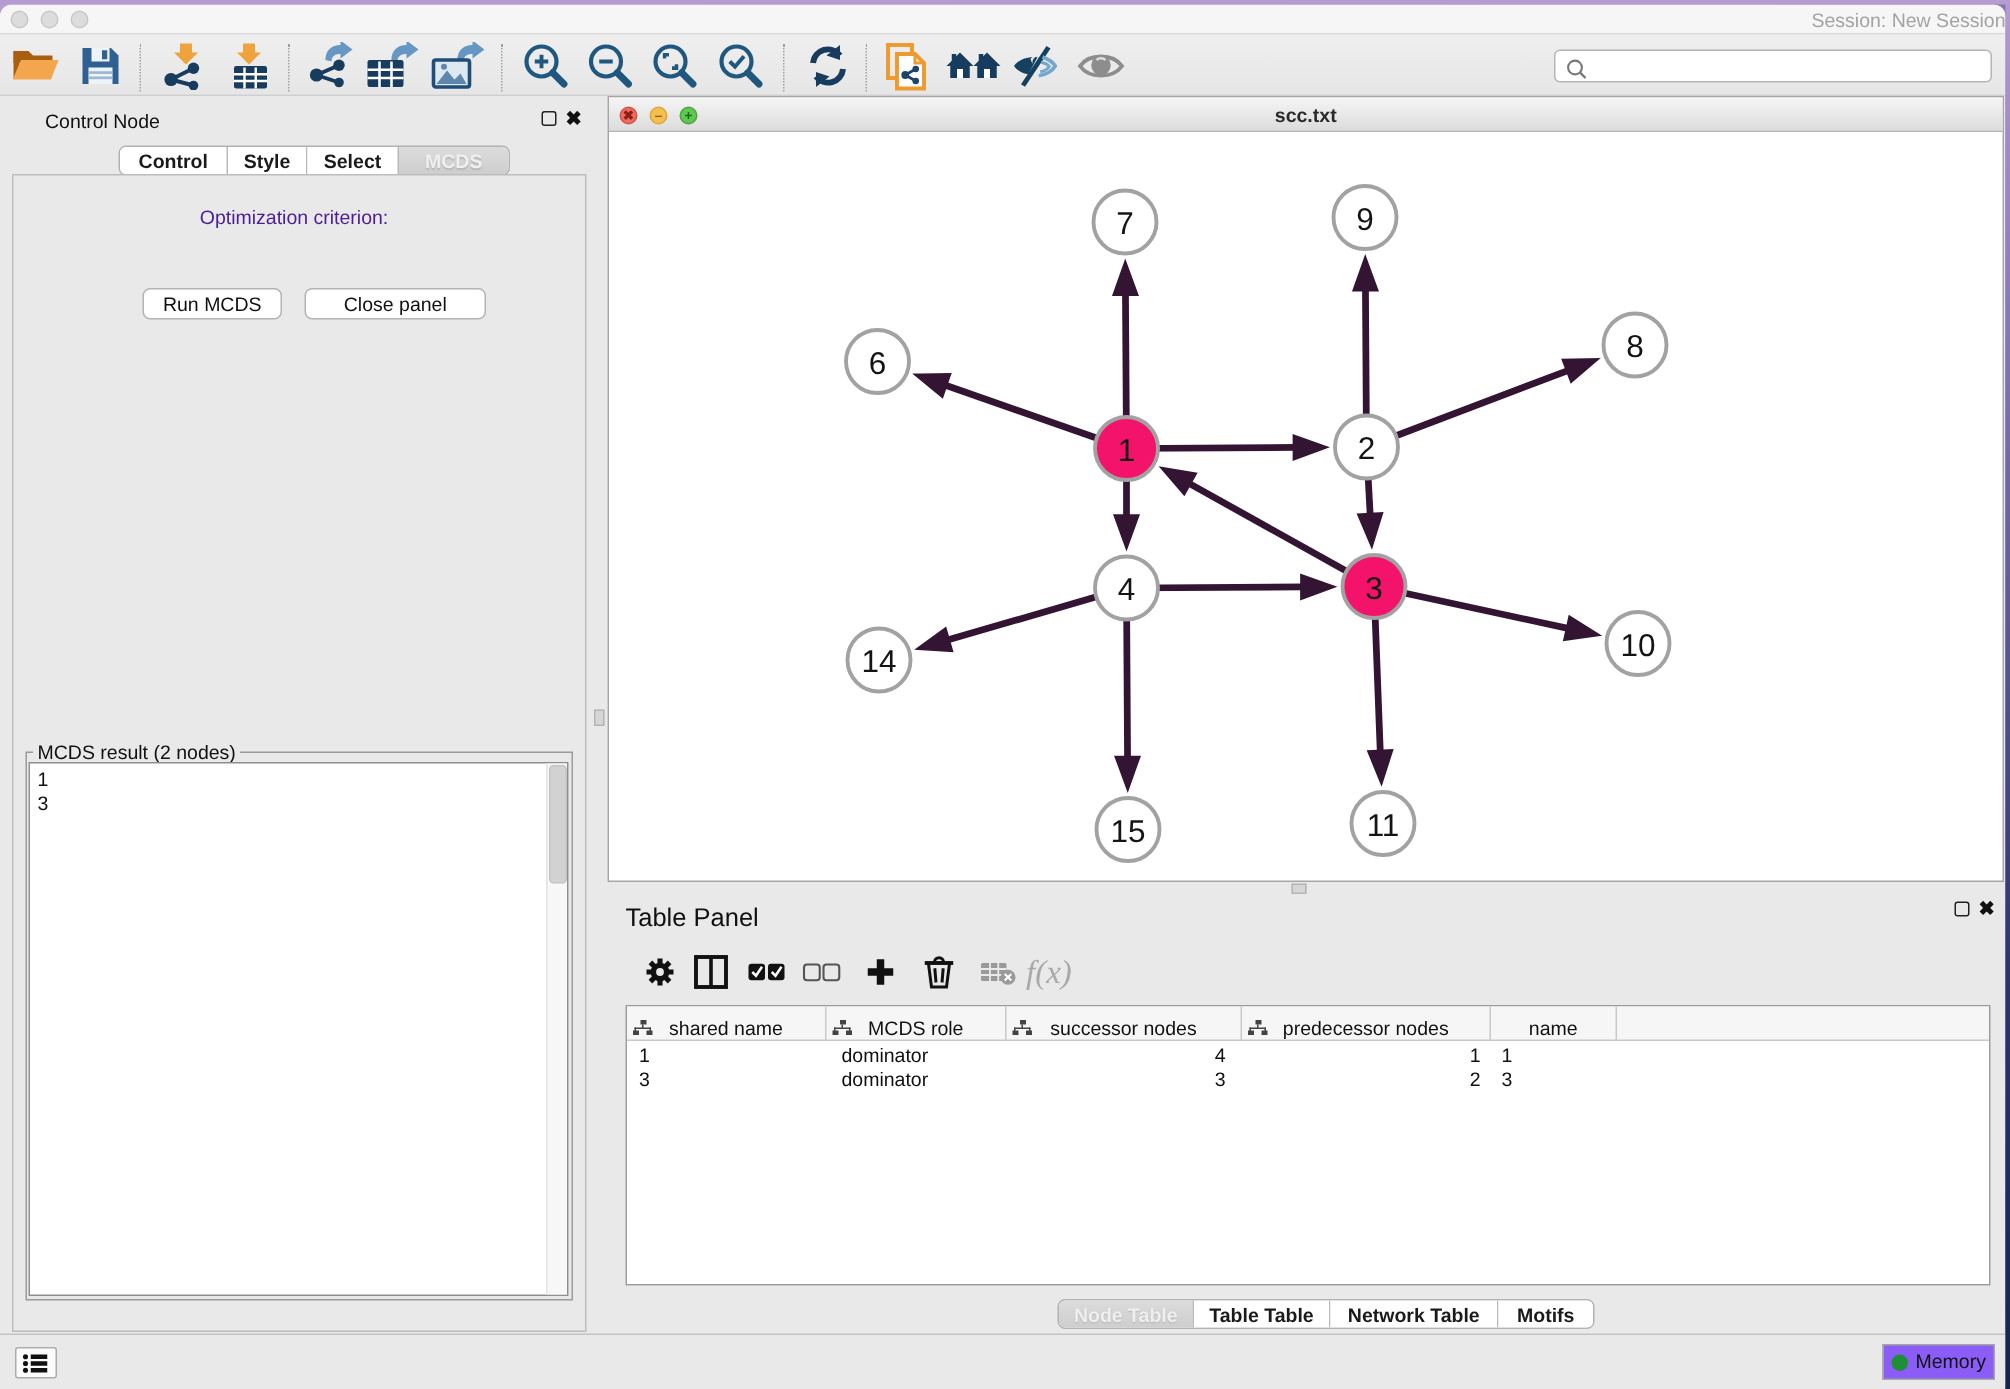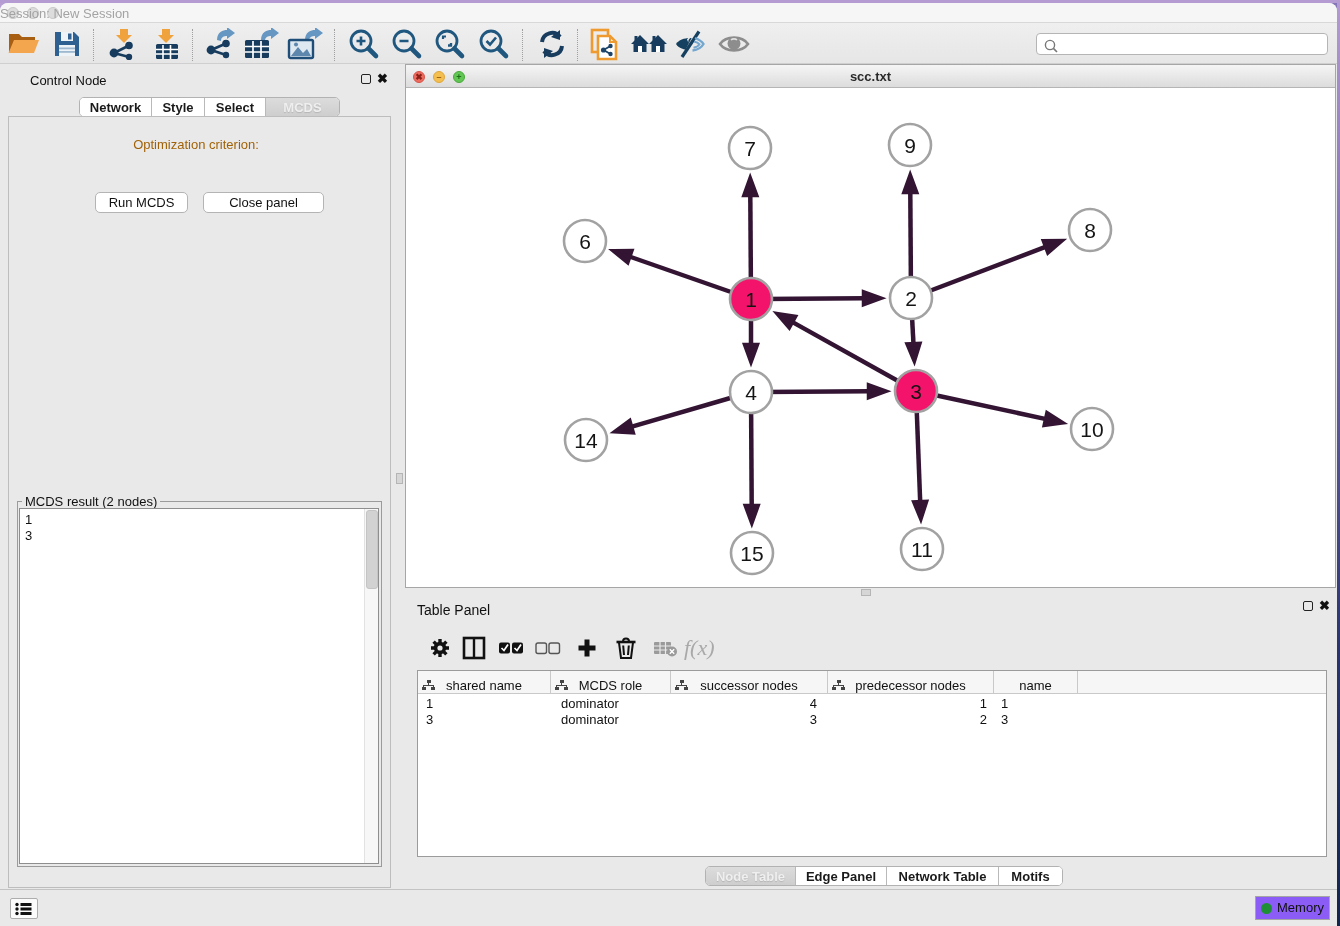--- a/index.html
+++ b/index.html
@@ -1,21 +1,21 @@
 <!DOCTYPE html>
 <html><head><meta charset="utf-8">
 <style>
 *{margin:0;padding:0;box-sizing:border-box}
 html,body{width:1340px;height:926px;overflow:hidden}
 body{font-family:"Liberation Sans",sans-serif;background:linear-gradient(160deg,#b79fd4 0%,#8f7cc0 30%,#3d4286 70%,#16264f 100%)}
 #win{position:absolute;left:0;top:3px;width:1337px;height:923px;background:#e9e9e9;border-radius:8px 8px 0 0;overflow:hidden}
 .abs{position:absolute}
 #titlebar{position:absolute;left:0;top:0;width:100%;height:20px;background:#f6f6f6;border-bottom:1px solid #d8d8d8}
 .tl{position:absolute;top:4px;width:12px;height:12px;border-radius:50%;background:#dcdcdc;border:1px solid #c8c8c8}
-#title{position:absolute;top:3px;width:100%;text-align:left;font-size:13px;color:#a3a3a3}
+#title{position:absolute;top:3px;width:100%;text-align:right;font-size:13px;color:#a3a3a3}
 #toolbar{position:absolute;left:0;top:20px;width:100%;height:41px;background:linear-gradient(#efefef,#e6e6e6);border-bottom:1px solid #cfcfcf}
 .sep{position:absolute;top:6px;height:32px;width:1px;border-left:1px dotted #9f9f9f}
 .ticon{position:absolute;top:5px}
 #search{position:absolute;left:1036px;top:10px;width:292px;height:22px;background:#fff;border:1px solid #b5b5b5;border-radius:4px}
 
 #cpanel{position:absolute;left:0;top:61px;width:392px;height:827px}
 #cphead{position:absolute;left:30px;top:9px;font-size:13px;color:#111}
 .float-ic{position:absolute;width:10px;height:10px;border:1.6px solid #222;border-radius:2px}
 .close-ic{position:absolute;font-size:13px;font-weight:bold;color:#111}
 .tabgrp{position:absolute;display:flex;height:20px;border:1px solid #b2b2b2;border-radius:5px;overflow:hidden;background:#fff}
@@ -206,27 +206,27 @@
         <path d="M10.4 10.4 L14 14" stroke="#777" stroke-width="1.6"></path>
       </svg>
     </div>
   </div>
 
   <div id="cpanel">
     <div id="cphead">Control Node</div>
     <div class="float-ic" style="left:361px;top:10px"></div>
     <div class="close-ic" style="left:377px;top:7px">✖</div>
     <div class="tabgrp" style="left:79px;top:33px">
-      <div class="tab" style="width:72px">Network</div>
+      <div class="tab" style="width:72px">Control</div>
       <div class="tab" style="width:53px">Style</div>
       <div class="tab" style="width:61px">Select</div>
       <div class="tab tabsel" style="width:73px">MCDS</div>
     </div>
     <div id="cpbody"></div>
-    <div class="abs" style="left:0;top:73px;width:392px;text-align:center;font-size:13px;color:#a16207">Optimization criterion:</div>
+    <div class="abs" style="left:0;top:73px;width:392px;text-align:center;font-size:13px;color:#4c1d95">Optimization criterion:</div>
     <div class="btn" style="left:95px;top:128px;width:93px">Run MCDS</div>
     <div class="btn" style="left:203px;top:128px;width:121px">Close panel</div>
 
     <div id="mcdsbox"></div>
     <div id="mcdslegend">MCDS result (2 nodes)</div>
     <div id="mcdstext">1<br>3</div>
     <div class="abs" style="left:364px;top:445px;width:14px;height:354px;background:#f7f7f7;border-left:1px solid #e2e2e2"></div>
     <div class="abs" style="left:365.5px;top:446px;width:12px;height:79px;background:#d2d2d2;border-radius:3px;border:1px solid #c4c4c4"></div>
   </div>
 
@@ -296,21 +296,21 @@
 <text x="1089" y="237" text-anchor="middle">8</text>
 <text x="909" y="152" text-anchor="middle">9</text>
 <text x="1091" y="436" text-anchor="middle">10</text>
 <text x="921" y="556" text-anchor="middle">11</text>
 <text x="585" y="447" text-anchor="middle">14</text>
 <text x="751" y="560" text-anchor="middle">15</text>
     </svg>
   </div>
 
   <div id="tpanel">
-    <div style="position:absolute;left:12px;top:8px;font-size:14px;color:#111">Table Panel</div>
+    <div style="position:absolute;left:12px;top:8px;font-size:17px;color:#111">Table Panel</div>
     <div class="float-ic" style="left:898px;top:7px"></div>
     <div class="close-ic" style="left:914px;top:4px">✖</div>
 
     <svg style="position:absolute;left:23px;top:40px" width="700" height="28" viewBox="0 0 700 28">
 
       <g fill="#111">
         <circle cx="12" cy="14" r="6.2"></circle>
         <g stroke="#111" stroke-width="3.4">
           <path d="M12 5 V23 M3 14 H21 M5.6 7.6 L18.4 20.4 M5.6 20.4 L18.4 7.6"></path>
         </g>
@@ -372,21 +372,21 @@
         <span style="position:absolute;left:8px">3</span>
         <span style="position:absolute;left:143px">dominator</span>
         <span style="position:absolute;left:253px;width:146px;text-align:right">3</span>
         <span style="position:absolute;left:410px;width:159px;text-align:right">2</span>
         <span style="position:absolute;left:583px">3</span>
       </div>
     </div>
 
     <div class="tabgrp" style="left:300px;top:272px">
       <div class="tab tabsel" style="width:90px">Node Table</div>
-      <div class="tab" style="width:91px">Edge Panel</div>
+      <div class="tab" style="width:91px">Table Table</div>
       <div class="tab" style="width:112px">Network Table</div>
       <div class="tab" style="width:63px">Motifs</div>
     </div>
   </div>
 
   <div id="statusbar">
     <div id="listbtn">
       <svg width="18" height="14" viewBox="0 0 18 14">
         <g fill="#111">
           <circle cx="2" cy="2.5" r="1.7"></circle>

